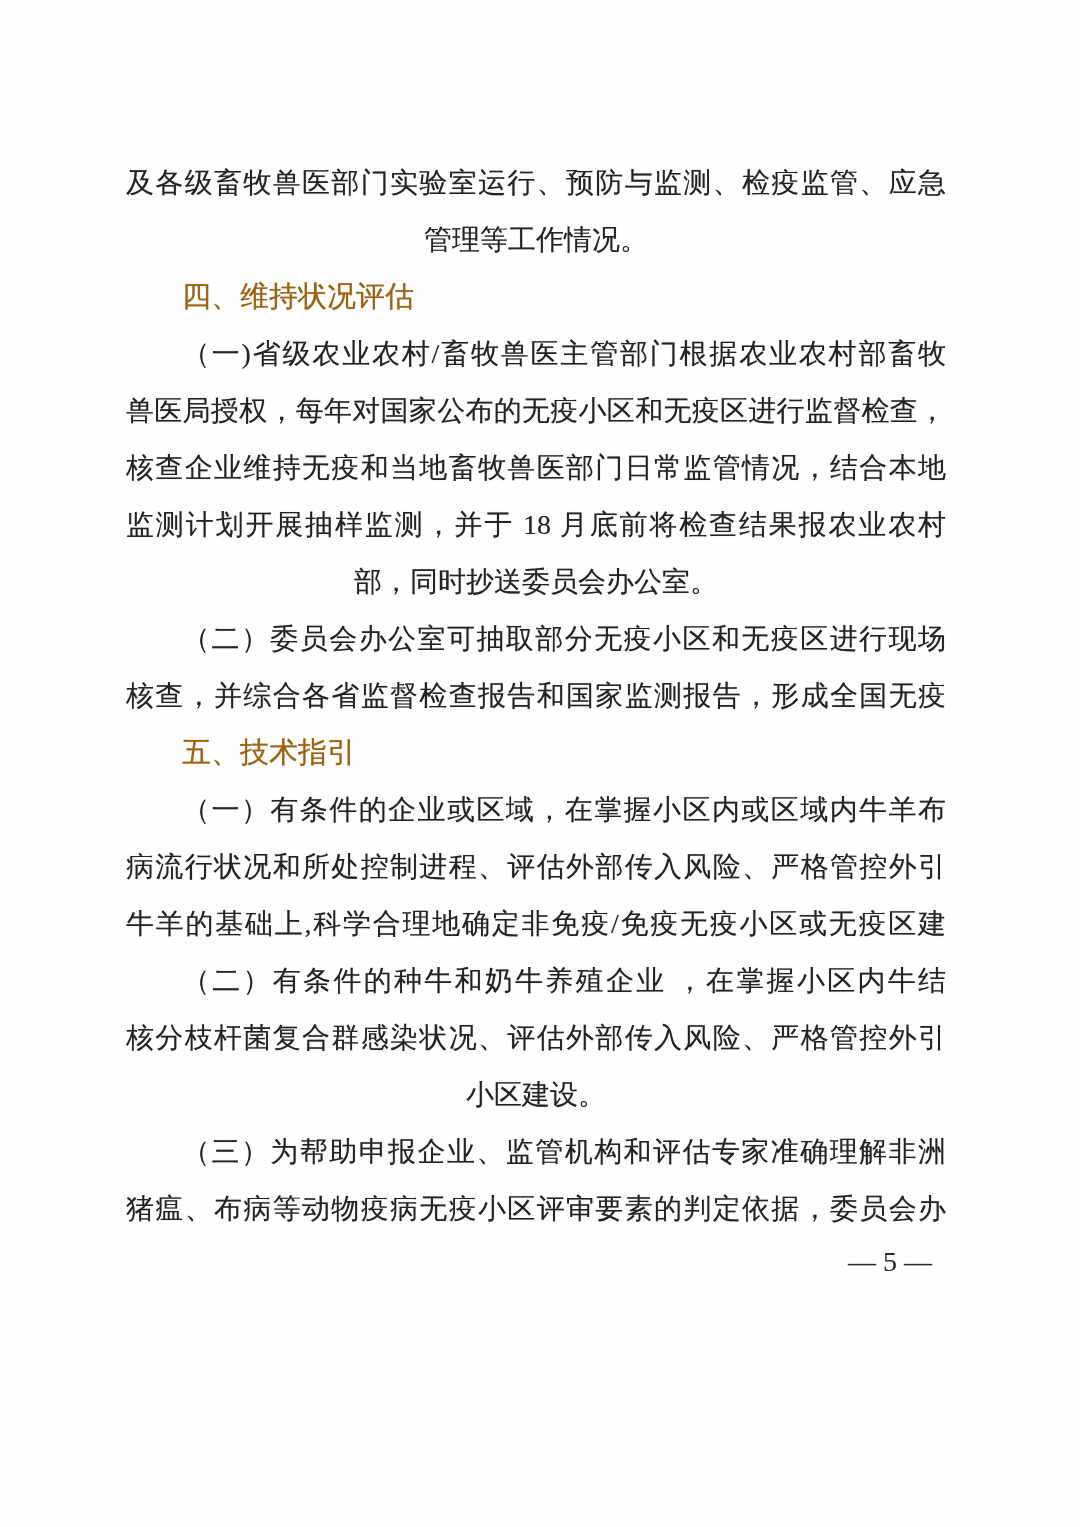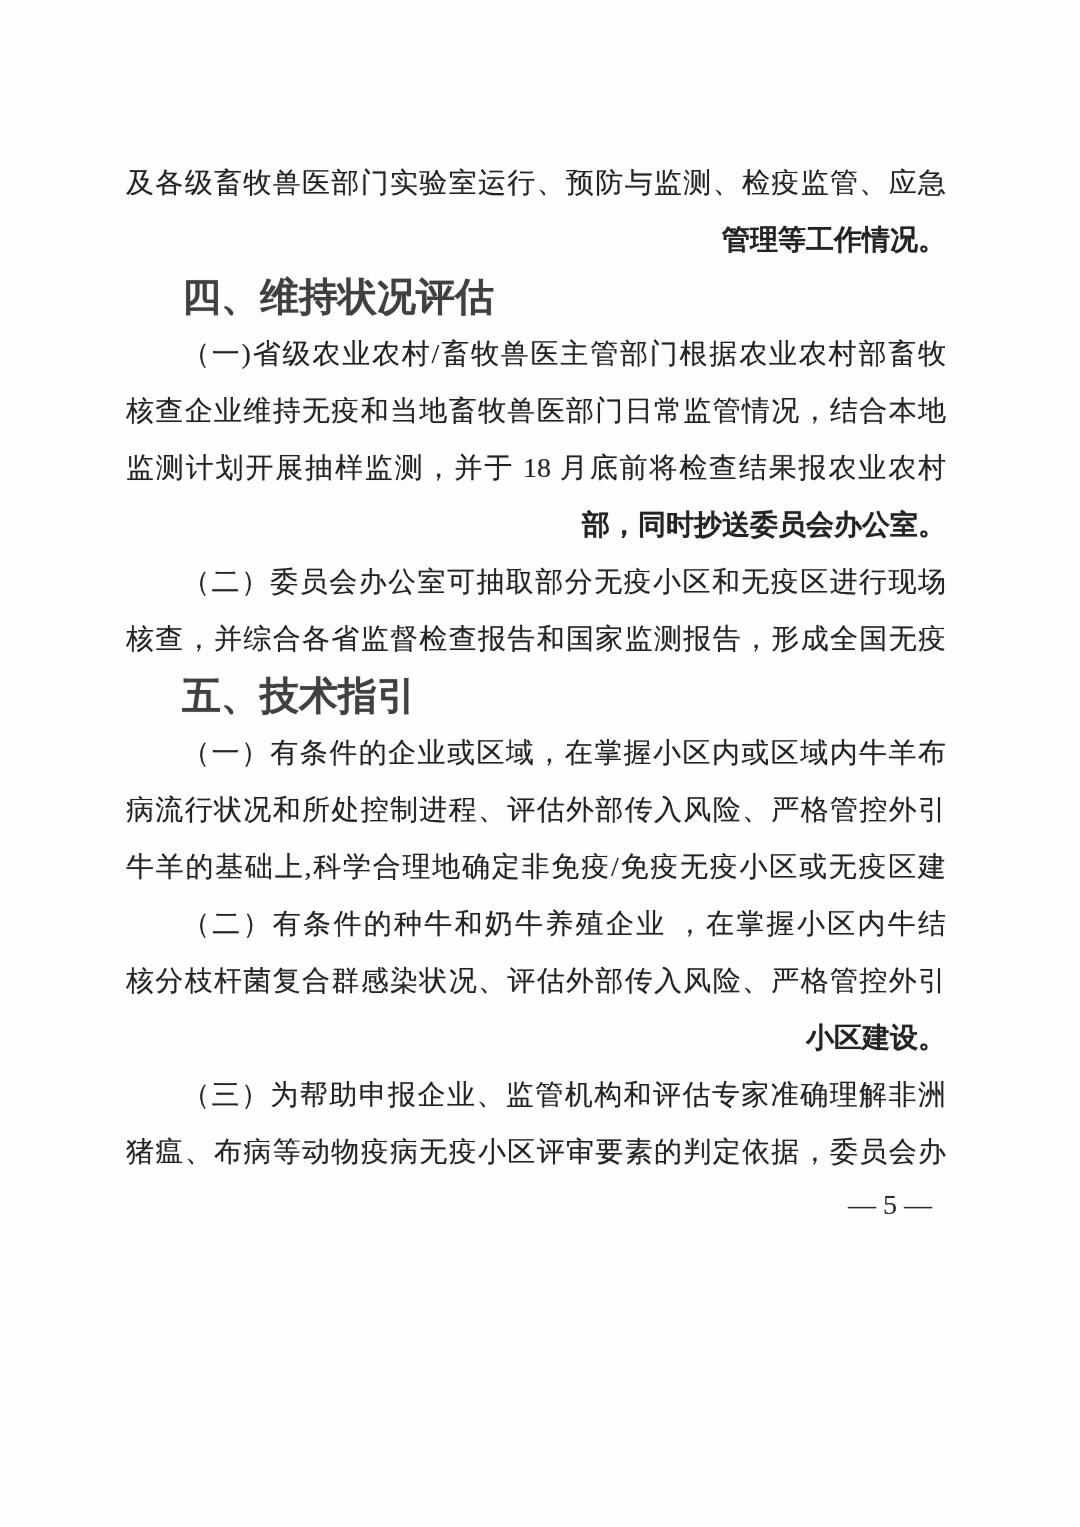--- a/index.html
+++ b/index.html
@@ -36,28 +36,27 @@
     text-align: justify;
     text-align-last: justify;
     text-justify: inter-character;
   }
   
   .first, .heading {
     text-indent: 56px;
   }
   
   .end {
-    text-align: right;
-    font-weight: bold;
+    text-align: center;
   }
   .heading {
     font-family: "Liberation Sans", "DejaVu Sans", sans-serif;
-    font-weight: 700;
-    color: #404040;
-    font-size: 39px;
+    font-weight: 400;
+    color: #a16207;
+    font-size: 29px;
     text-shadow: 0 0 1px rgba(16,16,16,0.45);
   }
   .page-number {
     display: block;
     width: 100%;
     height: 57px;
     line-height: 50px;
     font-size: 28px;
     text-align: right;
     padding-right: 14px;
@@ -68,20 +67,21 @@
 </style>
 </head>
 <body>
 
 <div class="page">
   <div class="content">
     <div class="line cont">及各级畜牧兽医部门实验室运行、预防与监测、检疫监管、应急</div>
     <div class="line end">管理等工作情况。</div>
     <div class="line heading">四、维持状况评估</div>
     <div class="line first">（一)省级农业农村/畜牧兽医主管部门根据农业农村部畜牧</div>
+    <div class="line cont">兽医局授权，每年对国家公布的无疫小区和无疫区进行监督检查，</div>
     <div class="line cont">核查企业维持无疫和当地畜牧兽医部门日常监管情况，结合本地</div>
     <div class="line cont">监测计划开展抽样监测，并于 18 月底前将检查结果报农业农村</div>
     <div class="line end">部，同时抄送委员会办公室。</div>
     <div class="line first">（二）委员会办公室可抽取部分无疫小区和无疫区进行现场</div>
     <div class="line cont">核查，并综合各省监督检查报告和国家监测报告，形成全国无疫</div>
     <div class="line heading">五、技术指引</div>
     <div class="line first">（一）有条件的企业或区域，在掌握小区内或区域内牛羊布</div>
     <div class="line cont">病流行状况和所处控制进程、评估外部传入风险、严格管控外引</div>
     <div class="line cont">牛羊的基础上,科学合理地确定非免疫/免疫无疫小区或无疫区建</div>
     <div class="line first">（二）有条件的种牛和奶牛养殖企业 ，在掌握小区内牛结</div>

